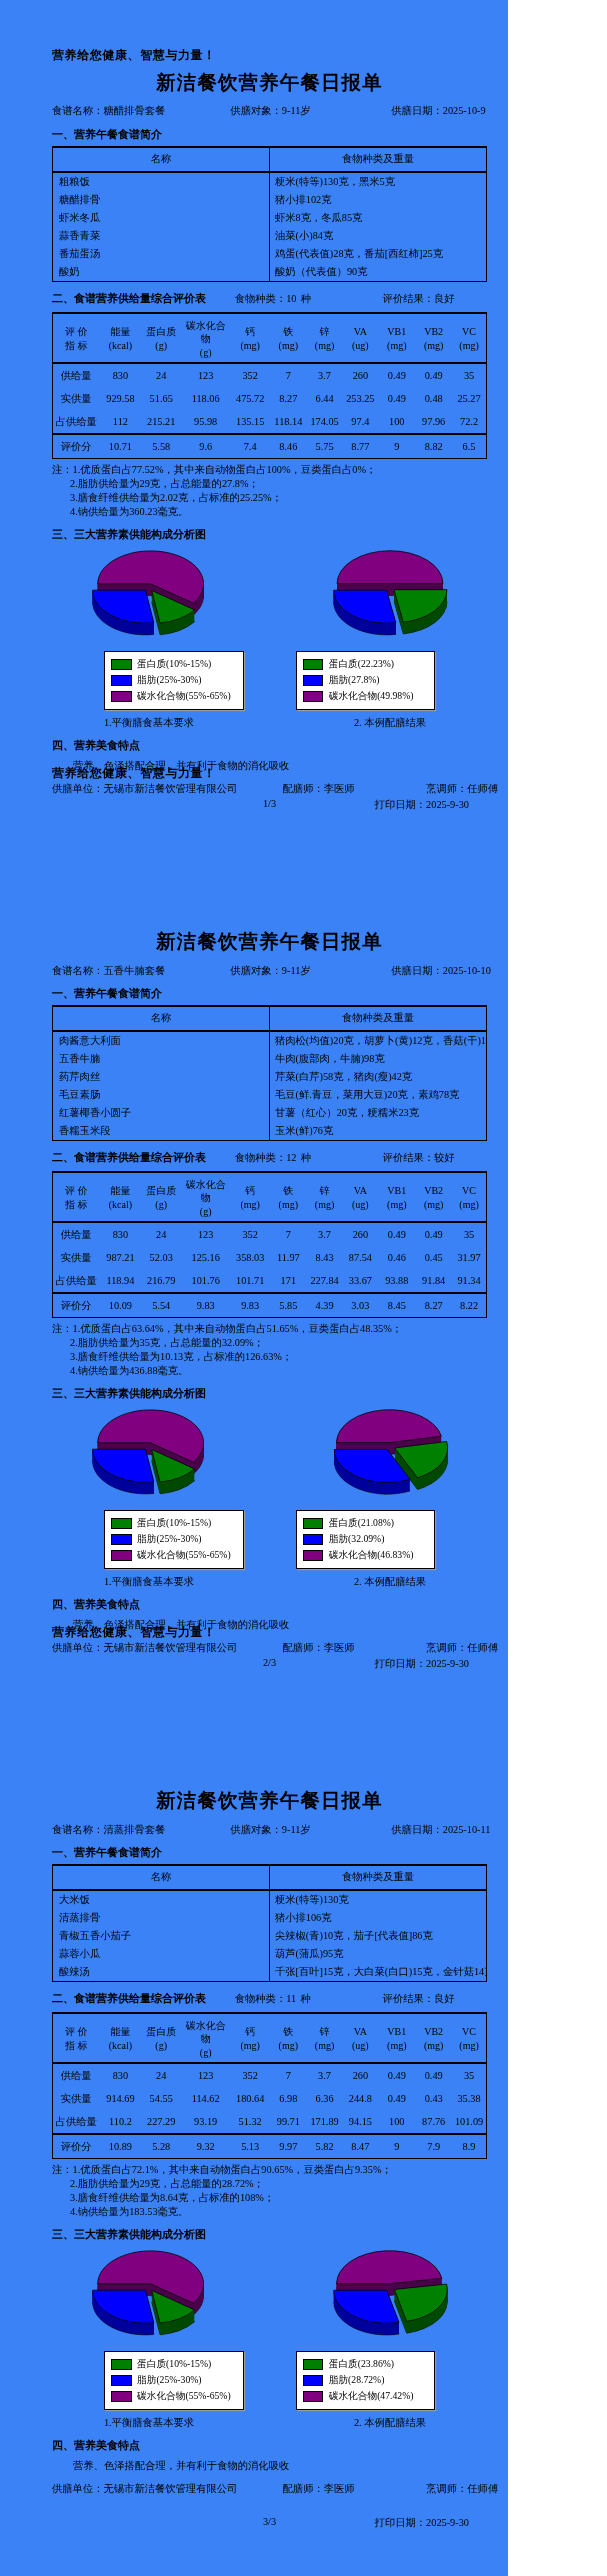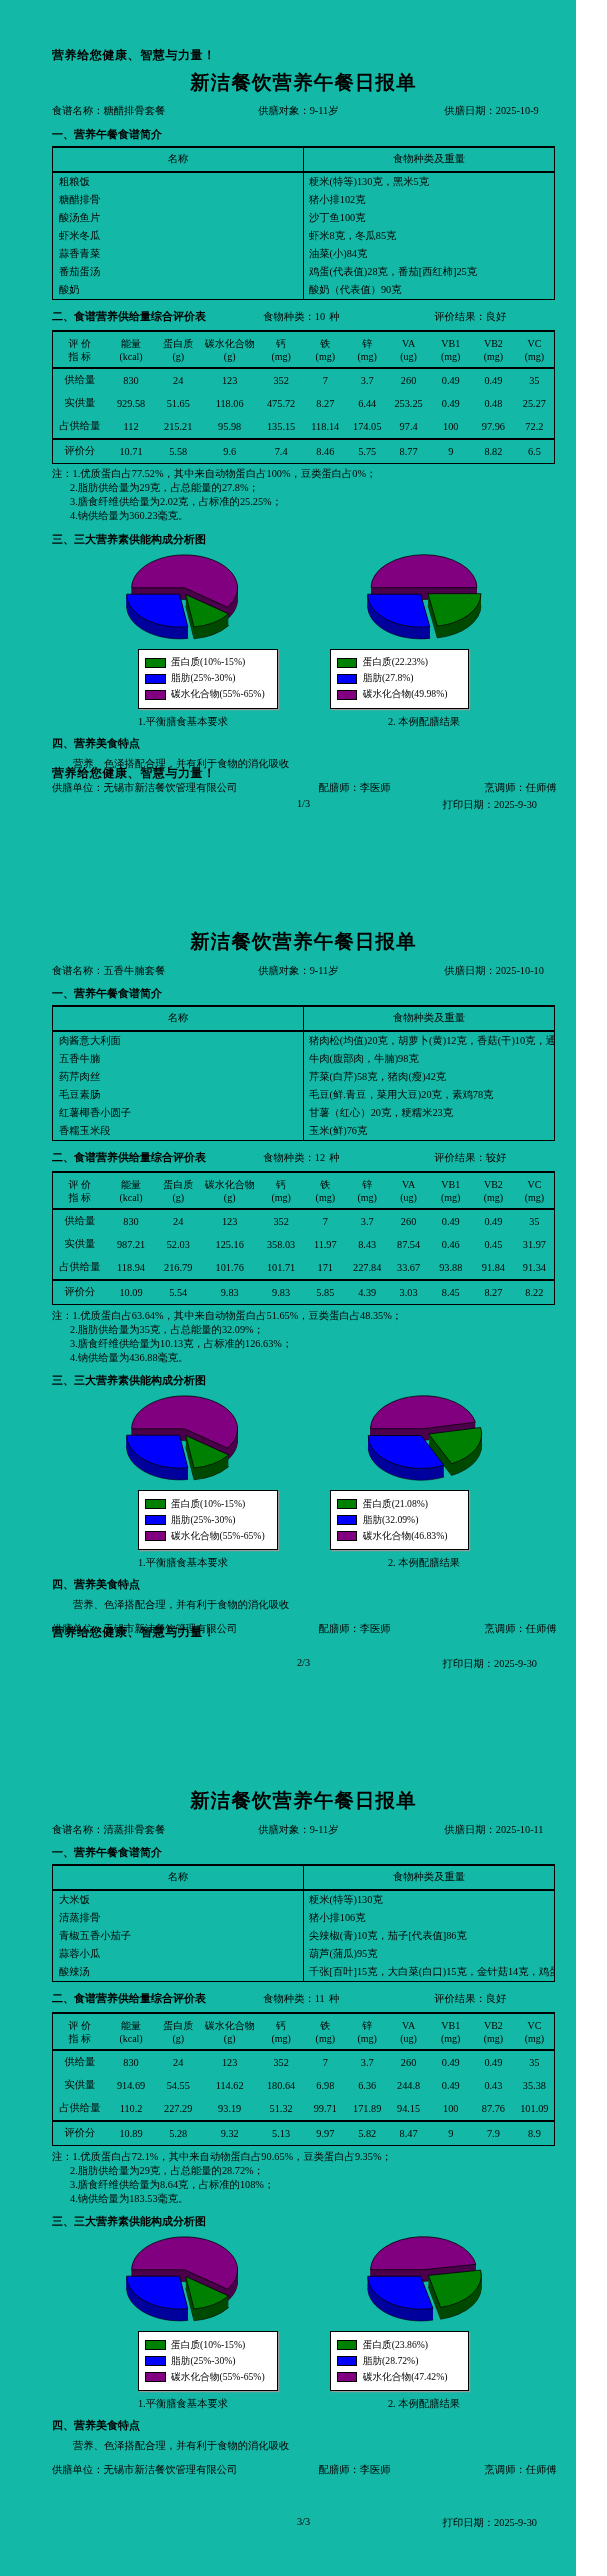--- a/index.html
+++ b/index.html
@@ -1,18 +1,18 @@
 <!DOCTYPE html>
 <html style="font-size:9.7px"><head>
 <meta charset="utf-8">
 <style>
   html,body{margin:0;padding:0;background:#fff;}
   body{width:608px;font-family:"Liberation Serif","DejaVu Serif",serif;color:#000;}
-  .page{position:relative;width:576px;height:859px;box-sizing:border-box;
-        padding:0 21px 0 52px;overflow:hidden;background:#14b8a6;}
+  .page{position:relative;width:508px;height:859px;box-sizing:border-box;
+        padding:0 21px 0 52px;overflow:hidden;background:#3b82f6;}
   .top-slogan{margin-top:47px;font-size:12px;font-weight:bold;letter-spacing:0.6px;}
   .title{margin:4.9px 0 0 0;text-align:center;font-size:19.4px;font-weight:bold;letter-spacing:1.2px;}
   .page.no-top .title{margin-top:69px;}
   .meta{display:flex;margin-top:8.5px;font-size:10.3px;white-space:nowrap;}
   .meta .w1{width:41%;} .meta .w2{width:37%;} .meta .w3{width:22%;}
   .sec-heading{margin-top:8.5px;font-size:11px;font-weight:bold;}
   table{width:100%;border-collapse:collapse;table-layout:fixed;font-size:10.3px;}
   .food-table{margin-top:4px;border:1.2px solid #000;border-top:2.4px double #000;}
   .food-table th{border-bottom:2.4px double #000;height:20.7px;text-align:center;font-weight:normal;font-size:10.3px;}
   .food-table td{height:16px;white-space:nowrap;overflow:hidden;}
@@ -24,21 +24,21 @@
   .sec2-row .suffix{margin-left:4.3px;}
   .nutri-table{margin-top:6px;border:1.2px solid #000;border-top:2.4px double #000;}
   .nutri-table th{border-bottom:2.4px double #000;font-weight:normal;padding:4.3px 0 3px 0;line-height:1.35;text-align:center;font-size:10px;}
   .nutri-table td{height:21px;text-align:center;white-space:nowrap;}
   .nutri-table tr.score td{border-top:2.4px double #000;}
   .notes{margin-top:4.9px;font-size:10.3px;line-height:12.8px;}
   .note-line{margin-left:18px;margin-top:1.2px;}
   .note-first{margin-left:0;}
   .pies{display:flex;justify-content:center;gap:83px;margin-top:2.4px;}
   .pie{width:158px;height:100px;}
-  .legends{display:flex;justify-content:center;gap:52px;margin-top:0;align-items:flex-start;}
+  .legends{display:flex;justify-content:center;gap:52px;margin-top:6px;align-items:flex-start;}
   .legend-box{border:0.6px solid #000;box-shadow:1.2px 1.2px 0 #9a9a9a;background:#fff;
               padding:4.9px 9.7px 4.9px 6px;min-width:122px;}
   .lg-row{display:flex;align-items:center;gap:5.5px;height:16px;white-space:nowrap;}
   .lg-sw{display:inline-block;width:20.7px;height:10.3px;border:0.6px solid #000;box-sizing:border-box;}
   .lg-lb{font-size:9.7px;}
   .captions{display:flex;justify-content:center;gap:83px;margin-top:6px;font-size:10.3px;}
   .captions span{width:158px;text-align:center;white-space:nowrap;}
   .feature{margin-top:6px;margin-left:21px;font-size:10.3px;}
   .staff-row{display:flex;margin-top:9.7px;font-size:10.3px;white-space:nowrap;}
   .staff-row .w1{width:53%;} .staff-row .w2{width:33%;} .staff-row .w3{width:14%;}
@@ -68,24 +68,20 @@
         </tr>
       </thead>
       <tbody>
         <tr>
           <td class="fname">粗粮饭</td>
           <td class="desc">粳米(特等)130克，黑米5克</td>
         </tr>
         <tr>
           <td class="fname">糖醋排骨</td>
           <td class="desc">猪小排102克</td>
-        </tr>
-        <tr>
-          <td class="fname">酸汤鱼片</td>
-          <td class="desc">沙丁鱼100克</td>
         </tr>
         <tr>
           <td class="fname">虾米冬瓜</td>
           <td class="desc">虾米8克，冬瓜85克</td>
         </tr>
         <tr>
           <td class="fname">蒜香青菜</td>
           <td class="desc">油菜(小)84克</td>
         </tr>
         <tr>

